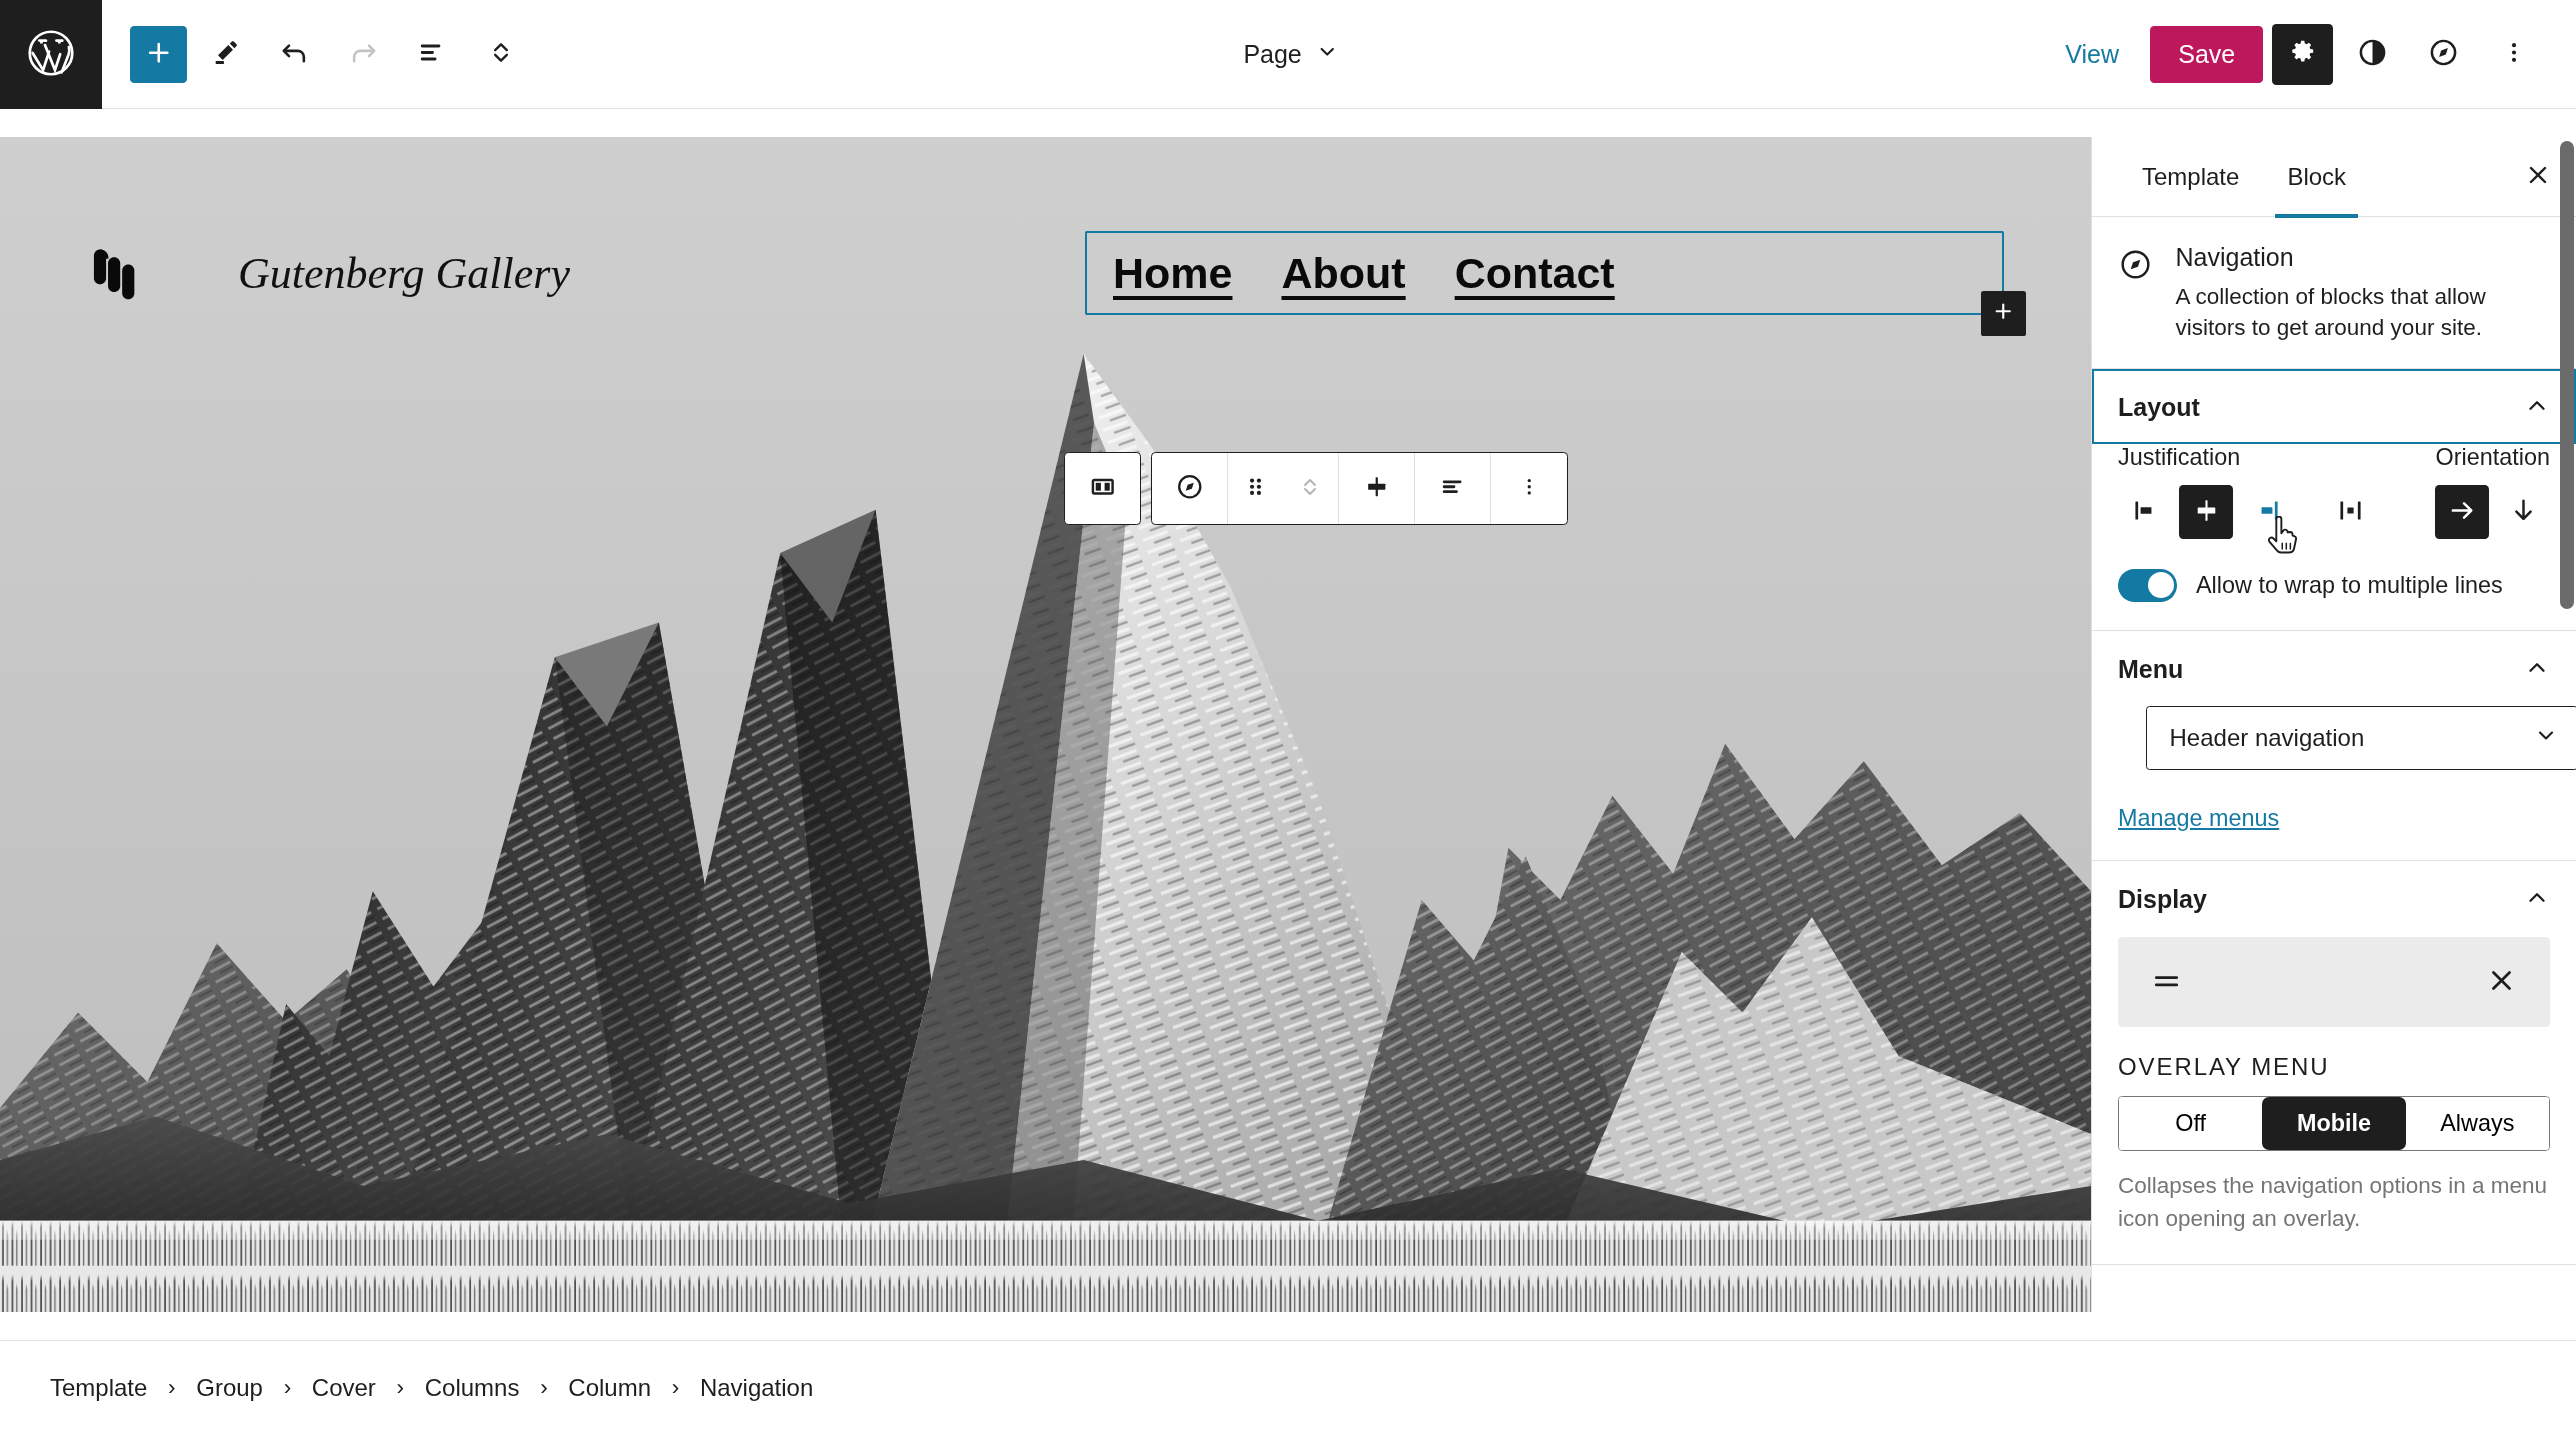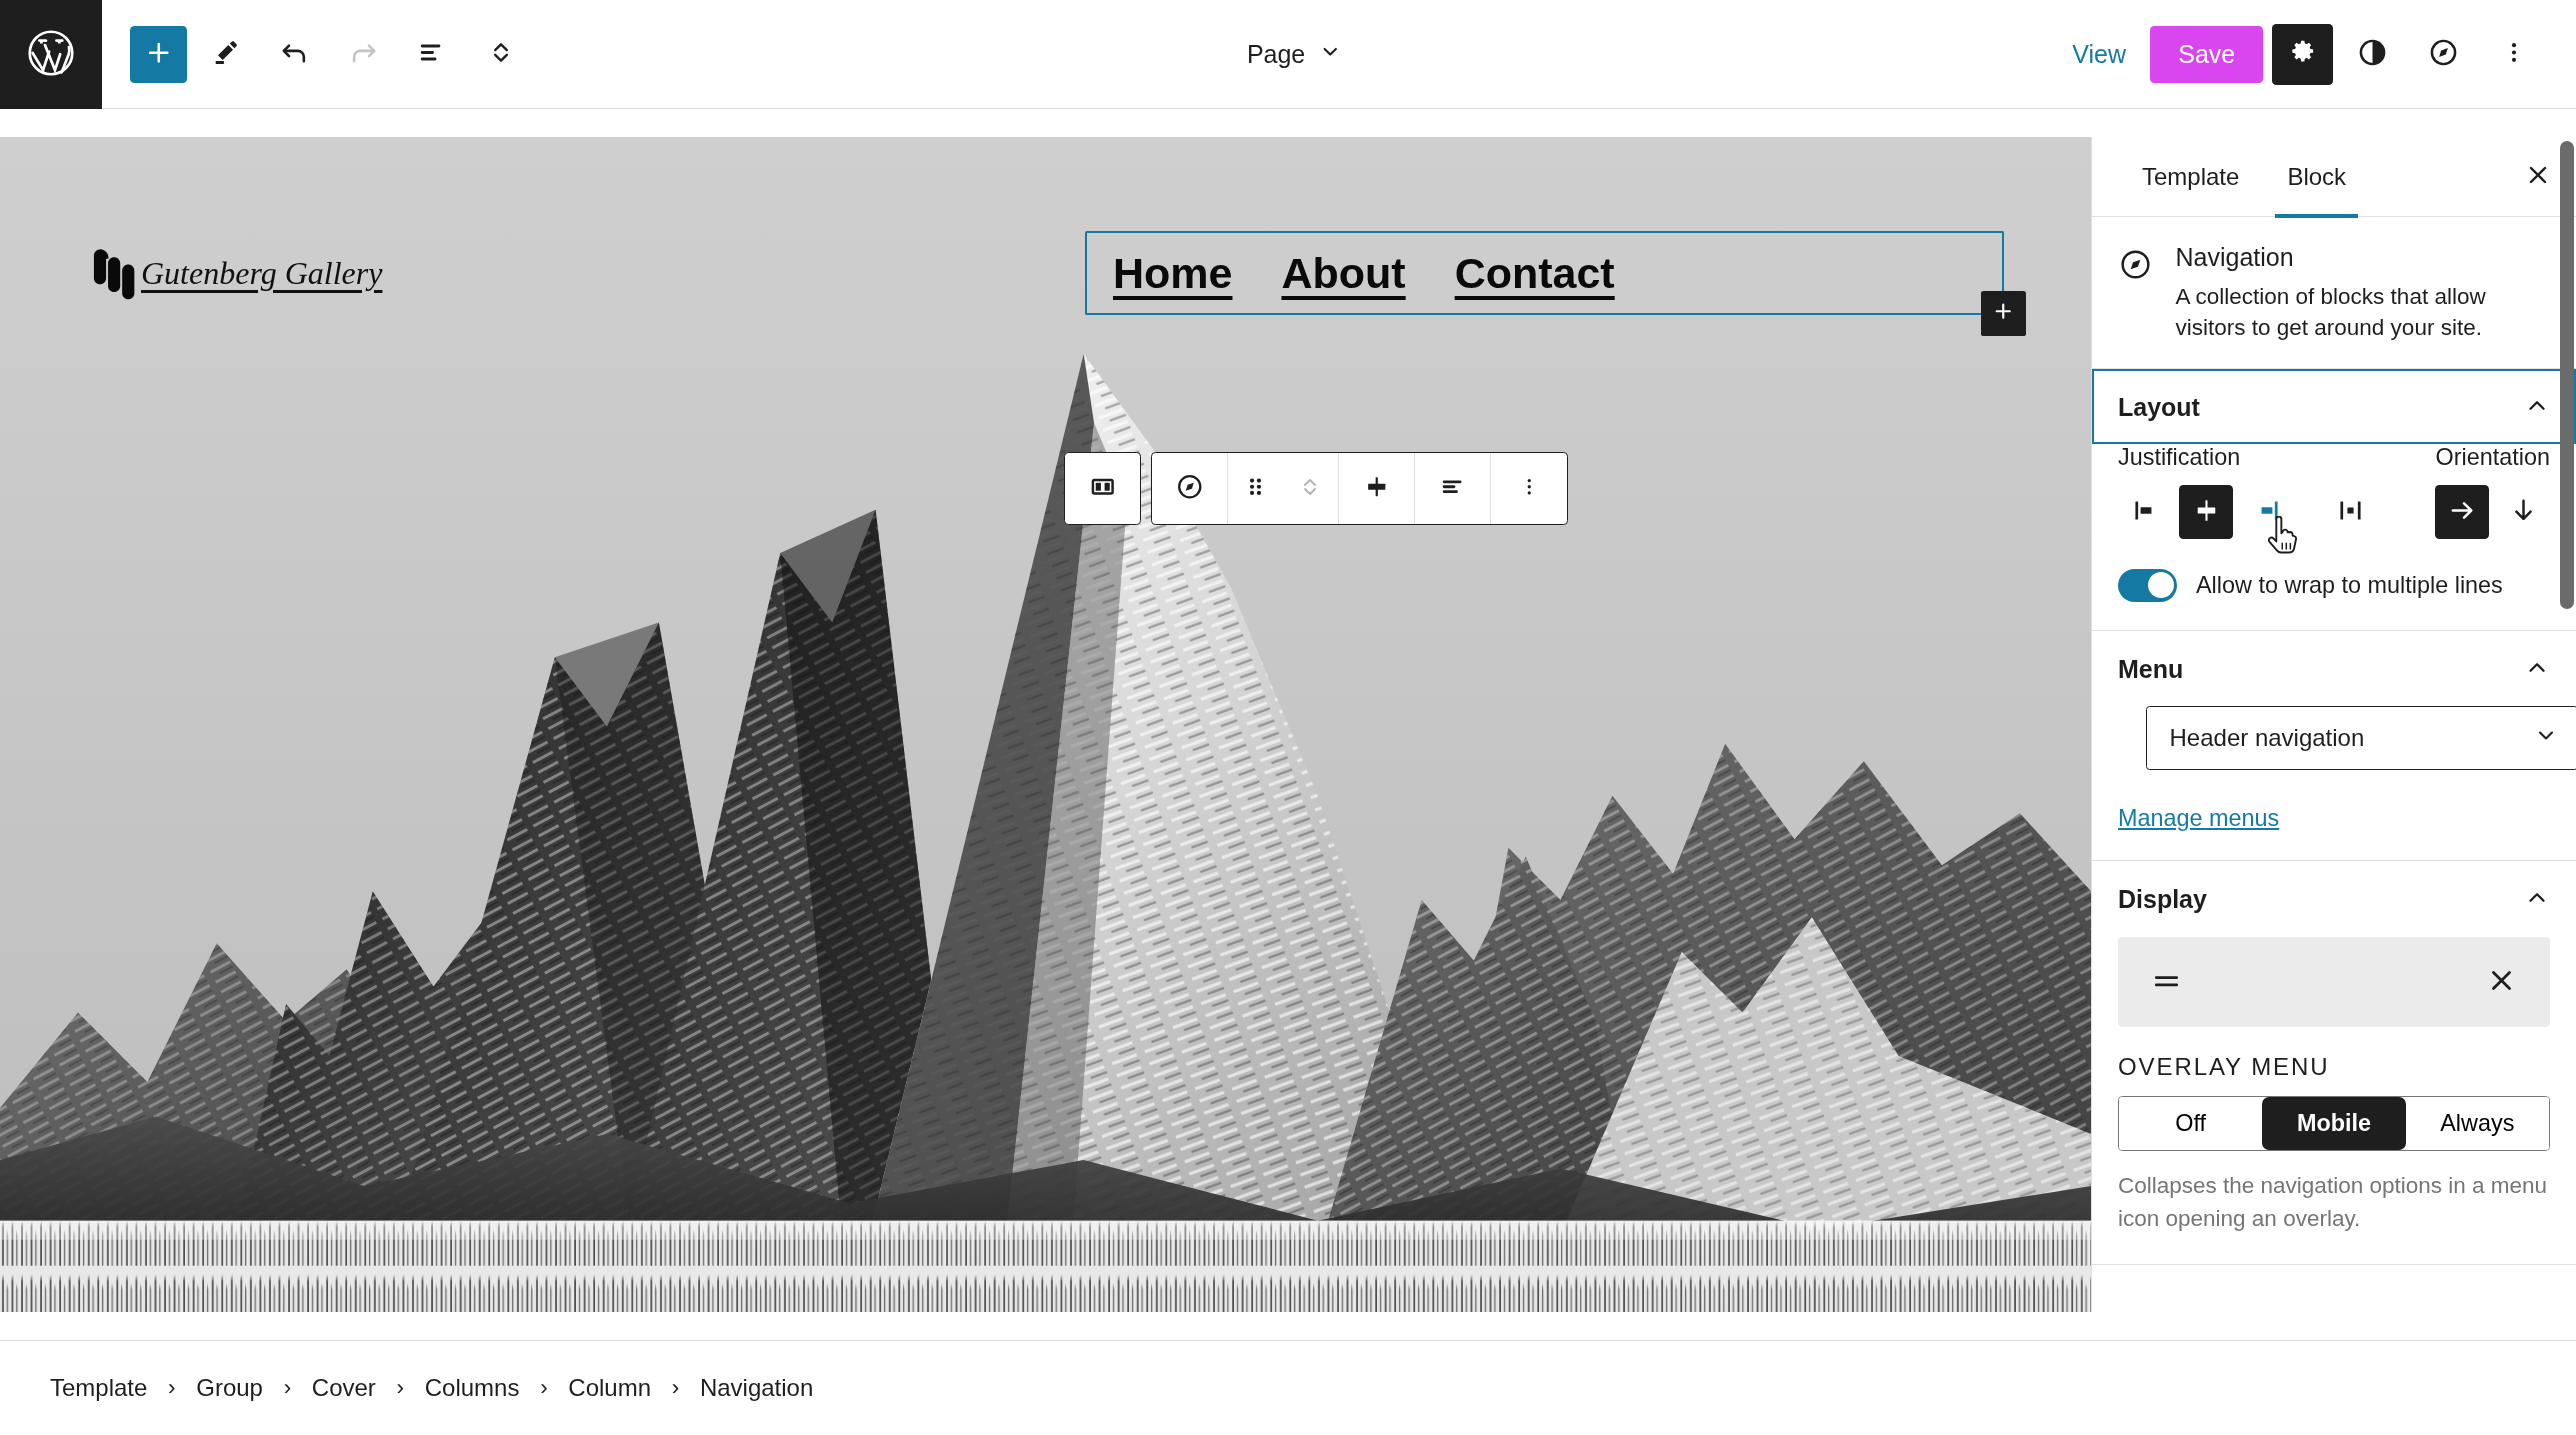--- a/index.html
+++ b/index.html
@@ -45,25 +45,26 @@
   .doc-title {
     display: flex; align-items: center; gap: 14px;
     font-size: 25px; color: #1e1e1e; cursor: pointer;
     padding: 8.7px 15.6px; border-radius: 4.3px;
   }
   .view-link {
     font-size: 25px; color: #1479a3; cursor: pointer;
     padding: 0 15.6px; text-decoration: none;
   }
   .save-btn {
-    background: #d946ef; color: #fff;
+    background: #be185d; color: #fff;
     font-size: 25px; font-family: inherit;
     border: none; border-radius: 4.3px;
     padding: 0 28px; height: 57px;
     cursor: pointer;
+    margin-left: 7px;
   }
 
   
   .body-row { flex: 1; display: flex; min-height: 0; position: relative; }
 
   
   .canvas {
     flex: 1; position: relative; overflow: hidden;
     background: #fff; min-width: 0;
   }
@@ -77,25 +78,25 @@
 
   
   .site-header {
     position: absolute; top: 94px; left: 0; right: 0;
     display: flex; align-items: center;
     padding: 0 87px;
     z-index: 5;
   }
   .site-logo { width: 54px; height: 57px; flex: 0 0 auto; }
   .site-title {
+    margin-left: 97px;
     font-family: "Liberation Serif", serif;
     font-style: italic;
-    font-size: 32px;
+    font-size: 44px;
     color: #111;
-    text-decoration: underline;
     text-underline-offset: 6px;
     white-space: nowrap;
     cursor: pointer;
   }
 
   
   .nav-block {
     margin-left: auto;
     position: relative;
     border: 2.6px solid #1479a3;

